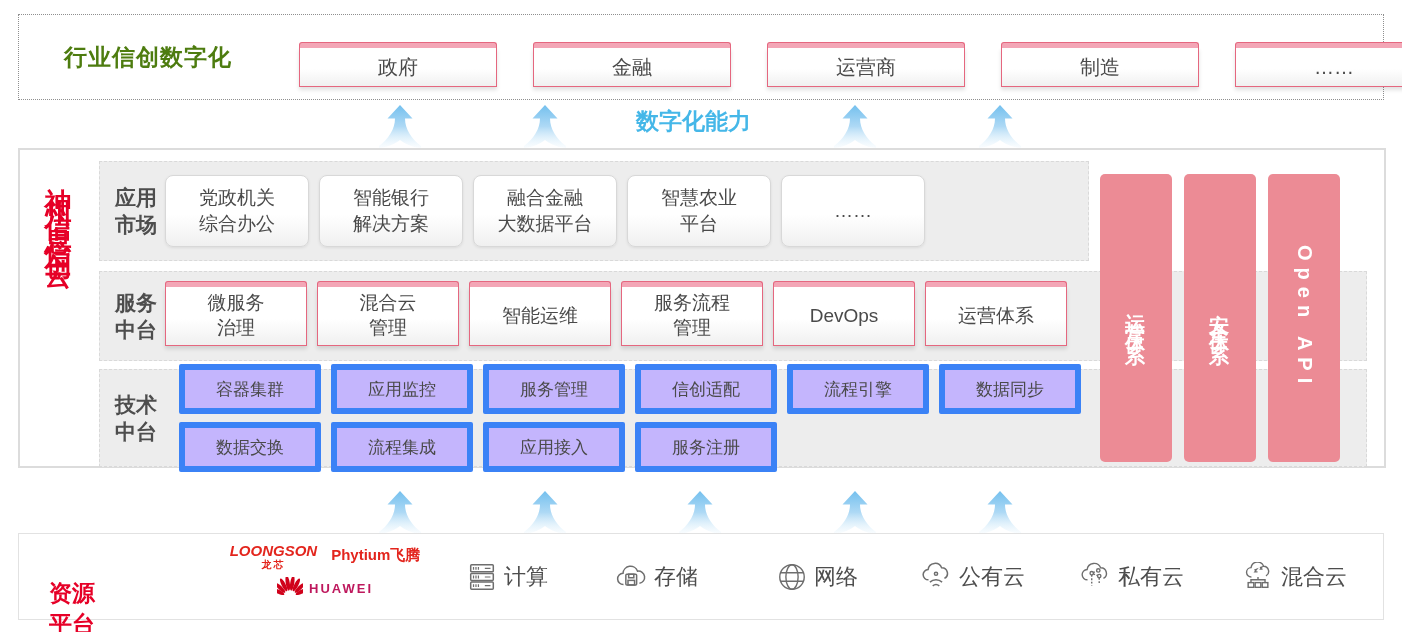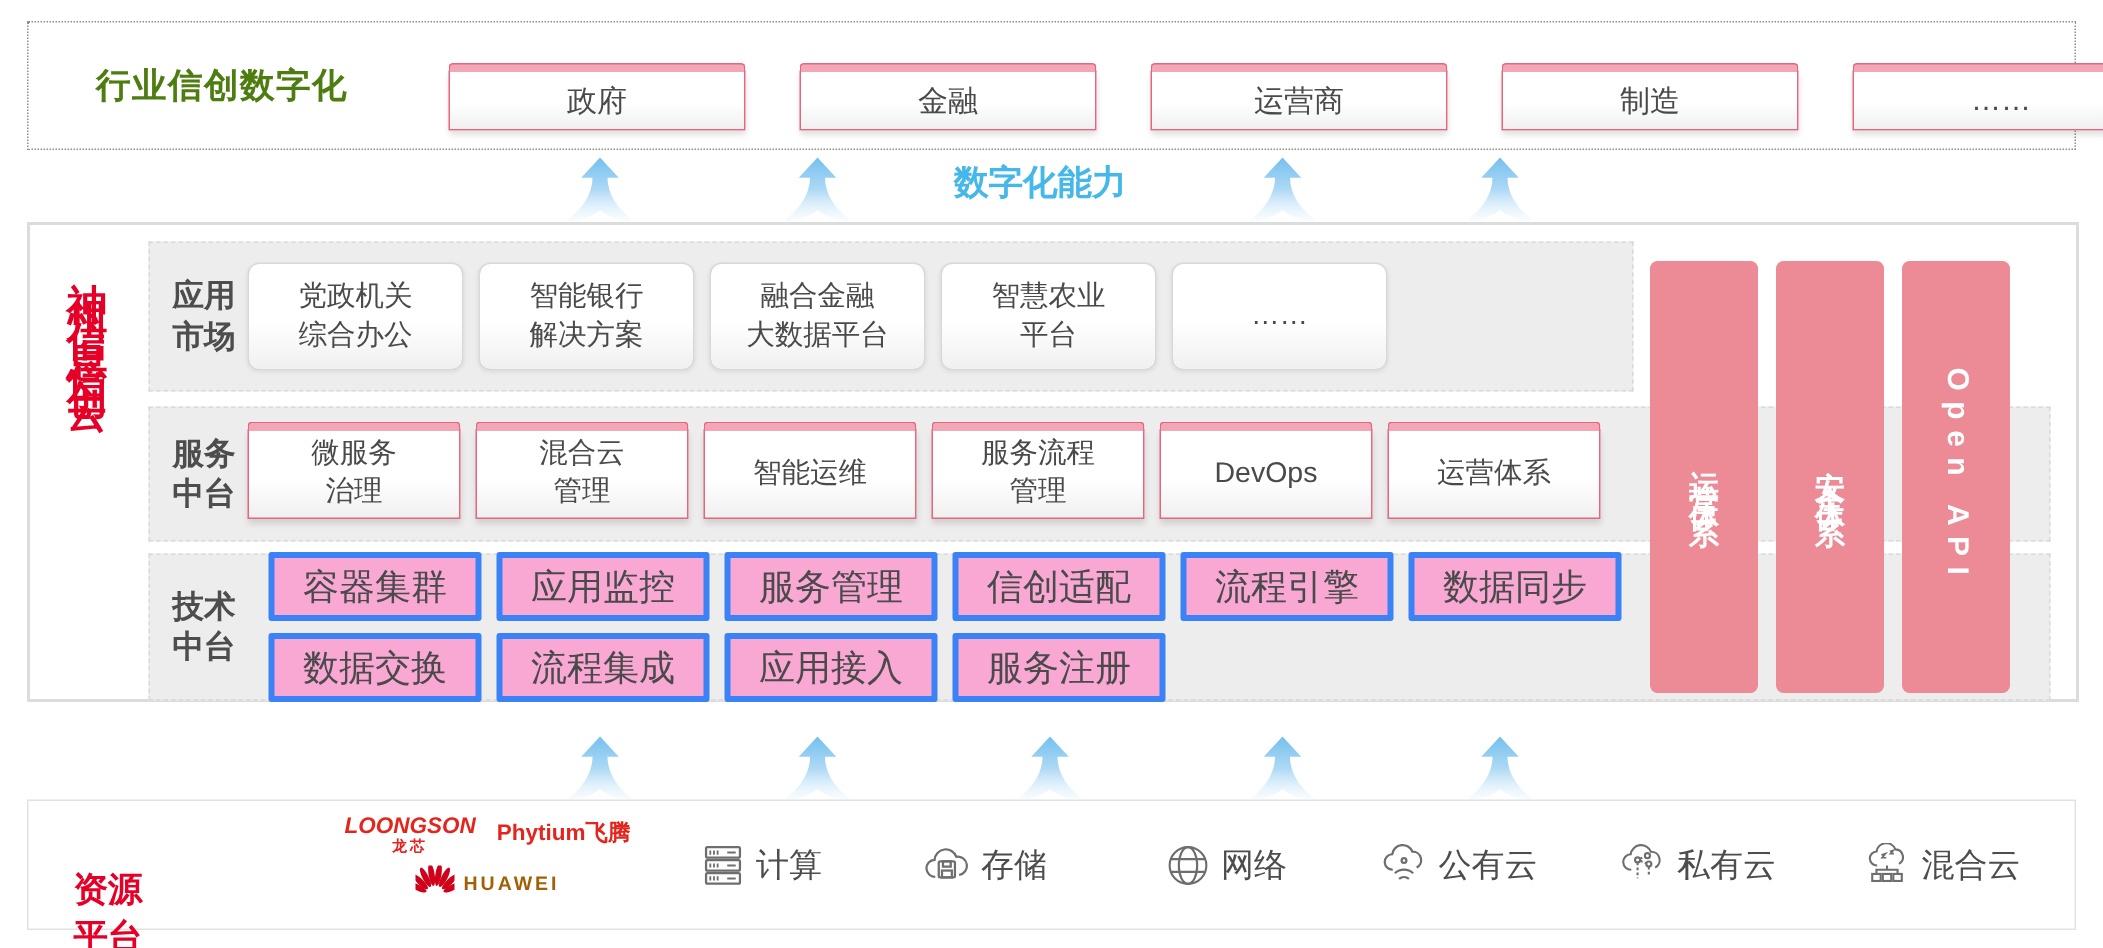--- a/index.html
+++ b/index.html
@@ -35,41 +35,41 @@
   .row1 { left:79px; top:11px;  width:988px;  height:98px; }
   .row2 { left:79px; top:121px; width:1266px; height:88px; }
   .row3 { left:79px; top:219px; width:1266px; height:96px; }
   .row-label { margin-left:15px; width:50px; flex:none; font-size:21px; font-weight:bold; color:#4d4d4d;
                white-space:pre-line; line-height:1.3; }
   .boxes { display:flex; gap:10px; }
   .app-card { width:142px; height:70px; border:1px solid #d8d8d8; border-radius:8px;
               box-shadow:0 1px 3px rgba(0,0,0,.08); font-size:19px; line-height:1.35; }
   .svc-card { width:140px; height:58px; font-size:19px; line-height:1.3; }
   .tech-grid { display:grid; grid-template-columns:repeat(6,142px); gap:8px 10px; margin-left:14px; }
-  .tech-card { height:38px; background:#f9a8d4; border:4px solid #3b82f6; border-radius:2px; font-size:24px;
+  .tech-card { height:38px; background:#c4b5fd; border:6px solid #3b82f6; border-radius:2px; font-size:17px;
                display:flex; align-items:center; justify-content:center; color:#4a4a4a; }
 
   .pillar { position:absolute; top:24px; width:72px; height:288px; background:#ec8b95; border-radius:5px;
             color:#fff; font-weight:bold; font-size:20px; display:flex; align-items:center; justify-content:center;
             writing-mode:vertical-rl; text-orientation:upright; letter-spacing:10px; }
   .pillar.latin { text-orientation:mixed; letter-spacing:7px; }
 
   
   .resources { position:absolute; left:18px; top:533px; width:1364px; height:85px;
                border:1px solid #e2e2e2; background:#fff; }
   .res-title { position:absolute; left:30px; top:50%; transform:translateY(-50%); font-size:23px;
                font-weight:bold; color:#e60027; white-space:pre-line; line-height:1.35;margin-top:32px; }
   .vendors { position:absolute; left:198px; top:9px; width:216px; }
   .vendor-line1 { display:flex; align-items:flex-start; justify-content:center; gap:14px; }
   .loongson { display:flex; flex-direction:column; align-items:center; color:#e3251d; font-weight:bold;
               font-style:italic; font-size:15px; line-height:1; }
   .loongson-cn { font-size:10px; font-style:normal; margin-top:2px; letter-spacing:2px; }
   .phytium { color:#e3251d; font-weight:bold; font-size:15px; margin-top:3px; }
   .vendor-line2 { margin-top:7px; display:flex; align-items:center; justify-content:center; gap:6px; }
-  .huawei-text { font-size:13px; font-weight:bold; color:#a16207; letter-spacing:2px; }
+  .huawei-text { font-size:13px; font-weight:bold; color:#be185d; letter-spacing:2px; }
   .res-item { position:absolute; top:50%; transform:translateY(-50%); display:flex; align-items:center;
               gap:6px; font-size:22px; color:#4d4d4d; }
   .res-item svg { flex:none; }
 </style>
 </head>
 <body>
 
 <svg width="0" height="0" style="position:absolute" aria-hidden="true">
   <defs>
     <linearGradient id="arrowGrad" x1="0" y1="0" x2="0" y2="1">

